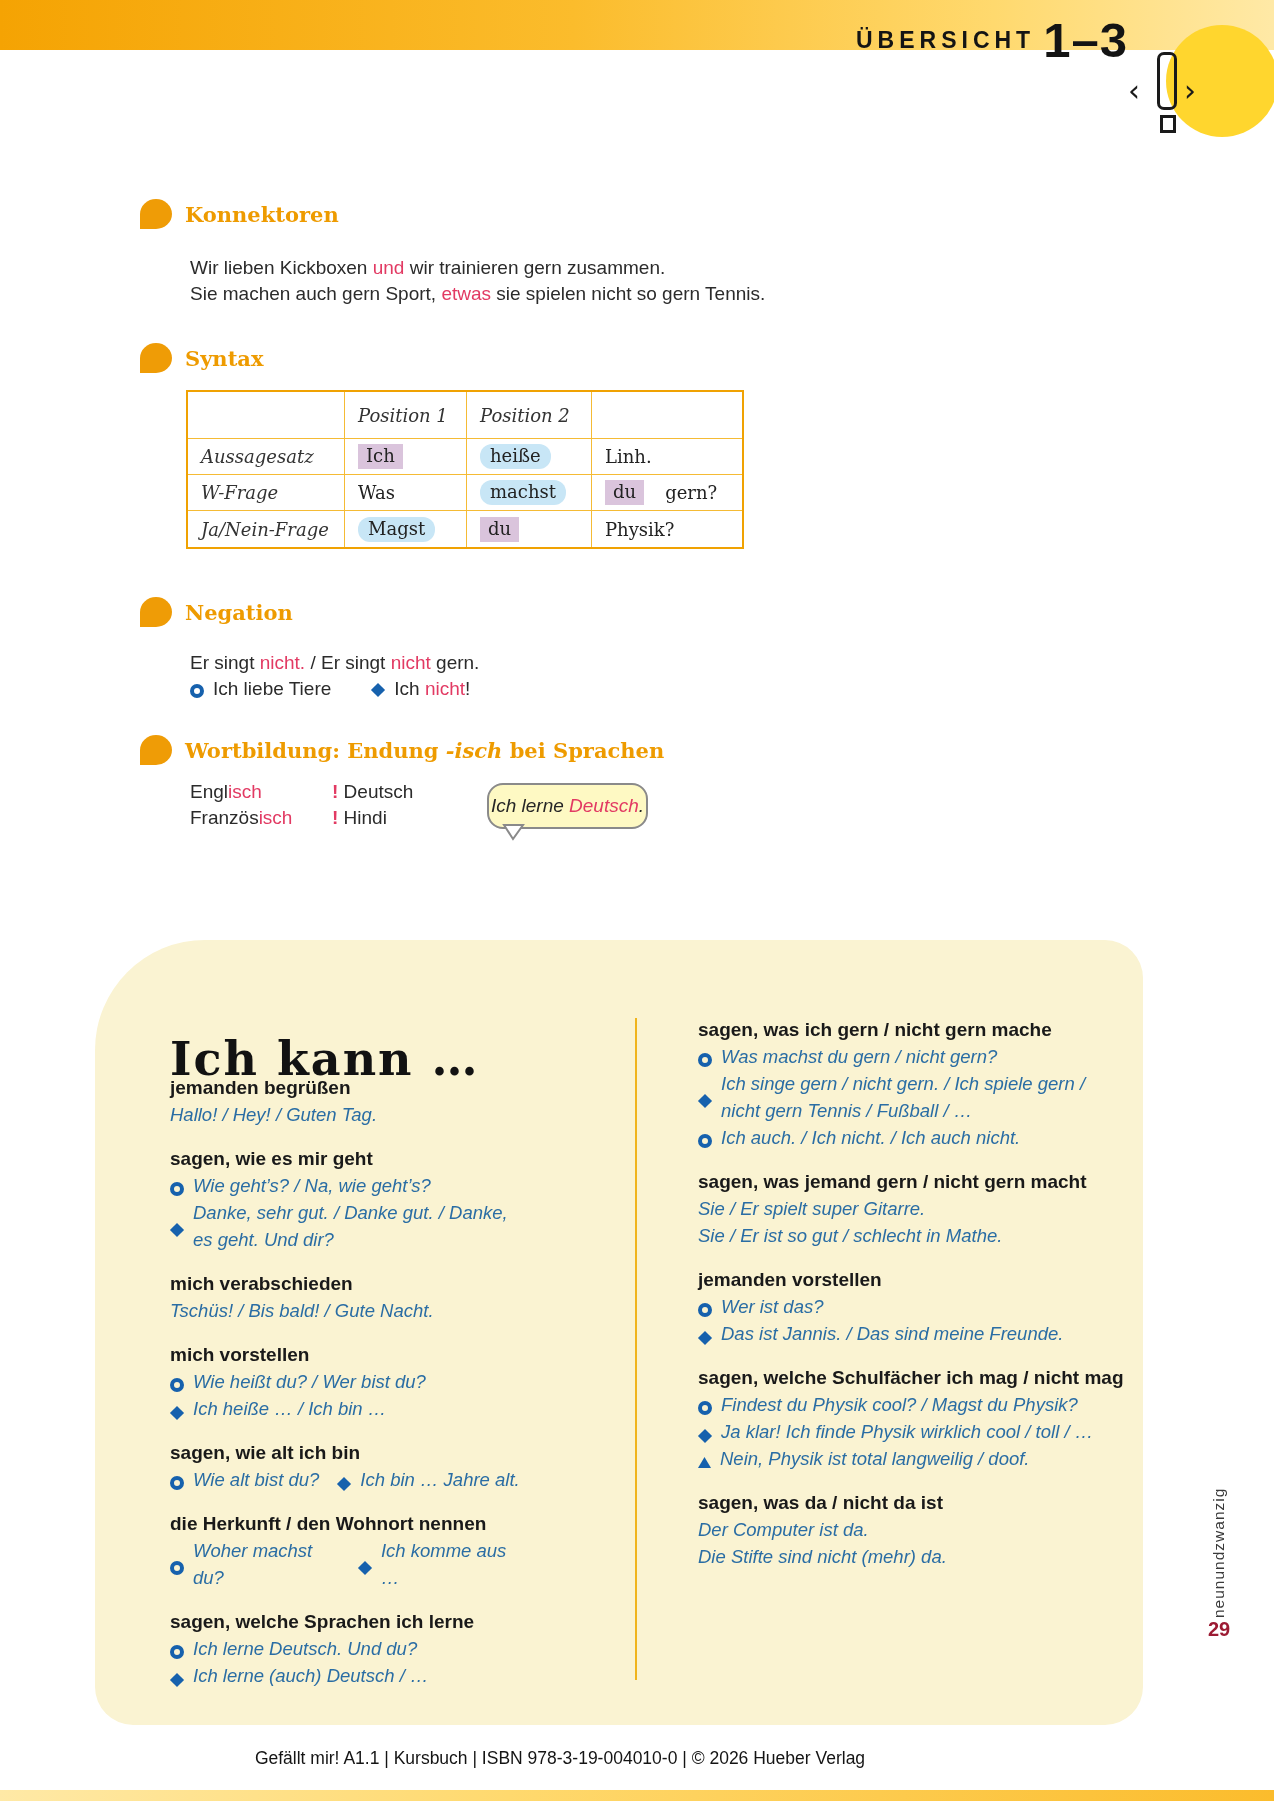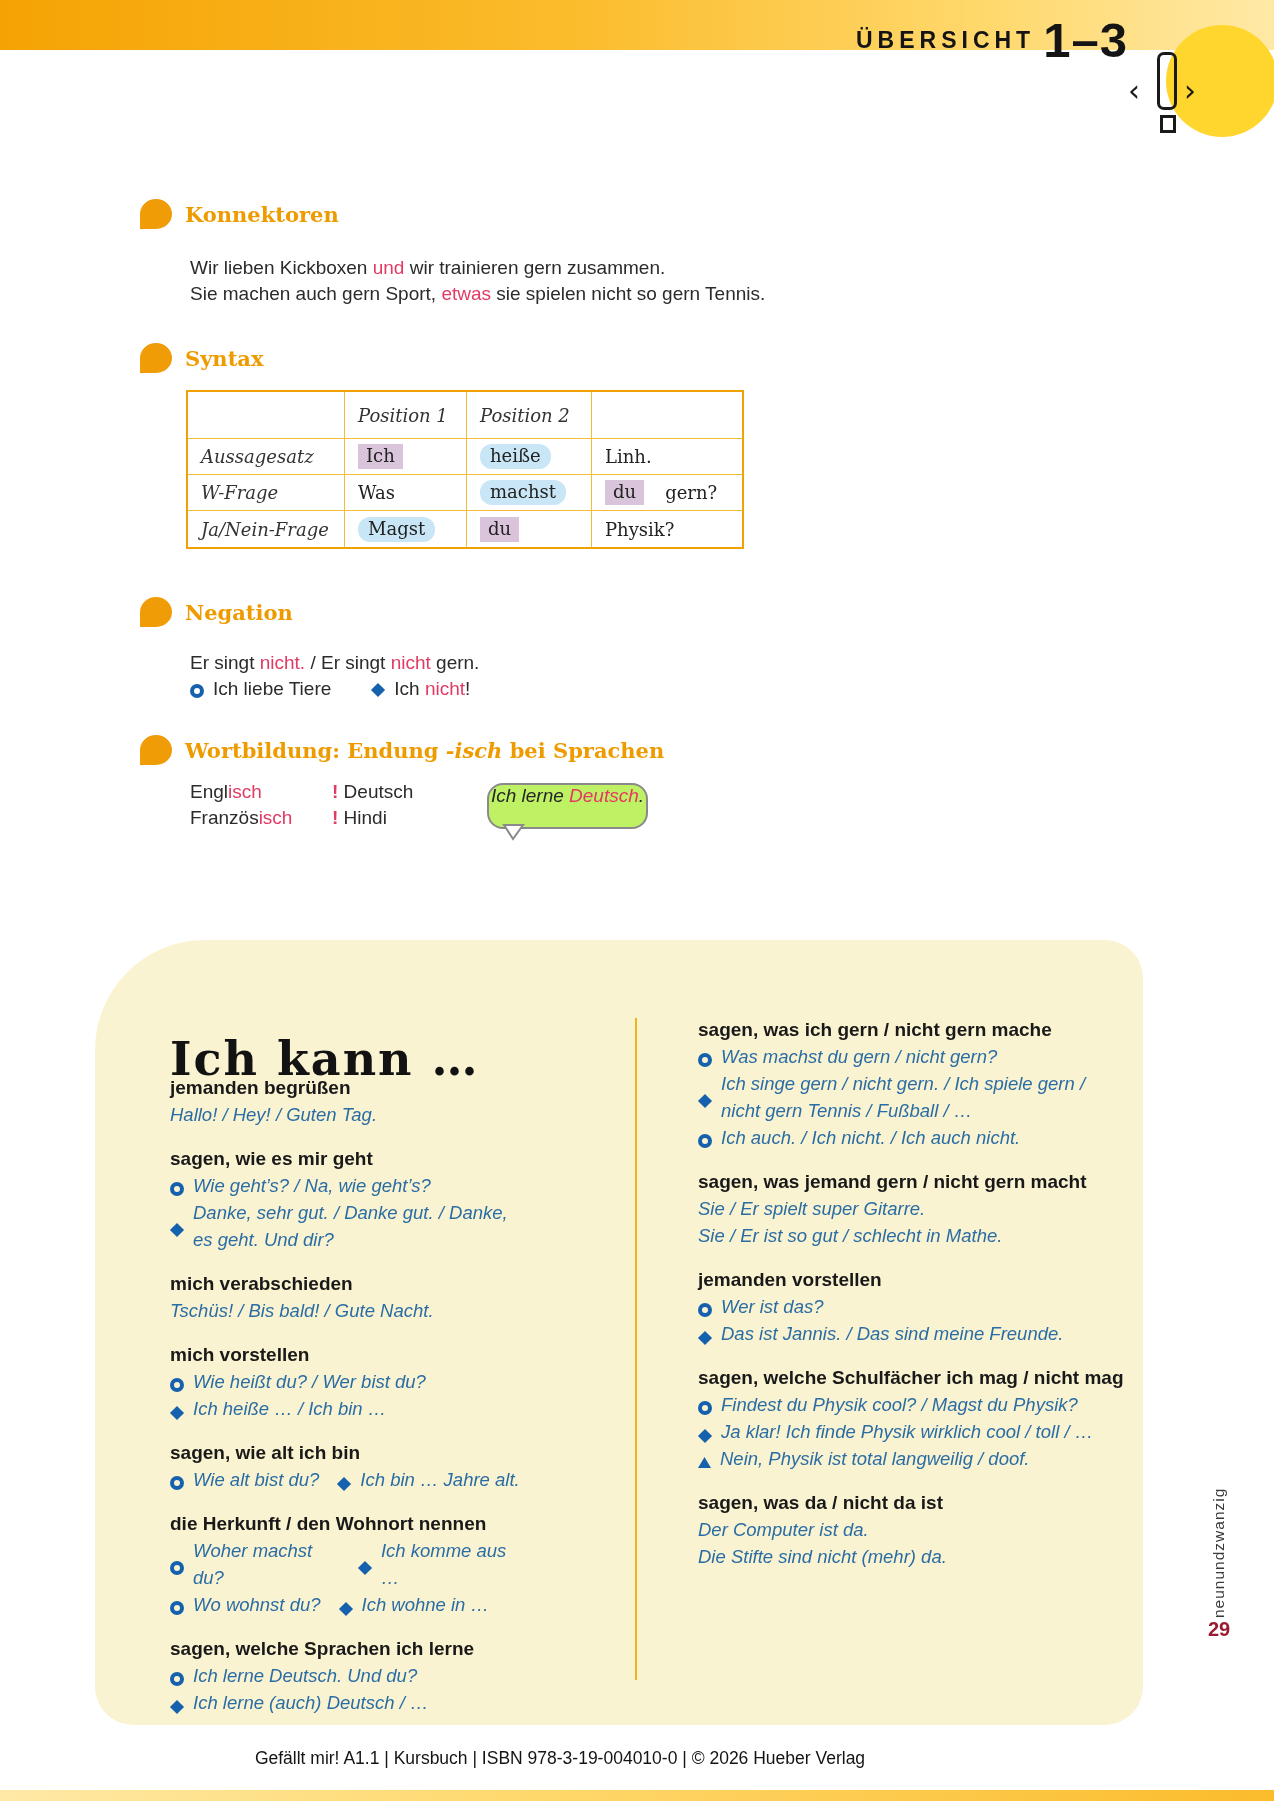--- a/index.html
+++ b/index.html
@@ -54,22 +54,22 @@
   
   .neg-bullets{position:absolute;left:190px;top:677px;display:flex;font-size:19px;line-height:24px;color:#2b2b2b;}
   .neg-item{display:flex;}
   .neg-gap{margin-left:40px;}
 
   
   .wb-row{position:absolute;left:190px;font-size:19px;line-height:24px;color:#2b2b2b;white-space:nowrap;}
   .wb-col2{position:absolute;left:142px;top:0;}
 
   
-  .bubble{position:absolute;left:487px;top:783px;width:157px;height:42px;background:#bef264;
-          border:2px solid #8a8a8a;border-radius:16px;display:flex;justify-content:center;
+  .bubble{position:absolute;left:487px;top:783px;width:157px;height:42px;background:#fef9c3;
+          border:2px solid #8a8a8a;border-radius:16px;display:flex;align-items:center;justify-content:center;
           font-style:italic;font-size:19px;color:#262626;z-index:2;white-space:nowrap;}
   .bubble svg{position:absolute;left:13px;bottom:-14px;}
 
   
   .panel{position:absolute;left:95px;top:940px;width:1048px;height:785px;background:#faf3d2;
          border-radius:110px 38px 38px 38px;}
   .ik-heading{position:absolute;left:170px;top:1032px;font-family:"DejaVu Serif",serif;font-weight:700;
               font-size:46px;letter-spacing:2px;color:#121212;}
   .ik-col{position:absolute;}
   #ik-col-1{left:170px;top:1074px;width:352px;}
@@ -240,26 +240,20 @@
         </div>
       </div>
       <div class="ik-sub">
         <div class="ik-title">die Herkunft / den Wohnort nennen</div>
         <div class="ik-line">
           <span class="bl ring"></span>
           <span class="ik-text">Woher machst du?</span>
           <span class="bl b2 diamond"></span>
           <span class="ik-text">Ich komme aus …</span>
         </div>
-        <div class="ik-line">
-          <span class="bl ring"></span>
-          <span class="ik-text">Wo wohnst du?</span>
-          <span class="bl b2 diamond"></span>
-          <span class="ik-text">Ich wohne in …</span>
-        </div>
       </div>
       <div class="ik-sub">
         <div class="ik-title">sagen, welche Sprachen ich lerne</div>
         <div class="ik-line">
           <span class="bl ring"></span>
           <span class="ik-text">Ich lerne Deutsch. Und du?</span>
         </div>
         <div class="ik-line">
           <span class="bl diamond"></span>
           <span class="ik-text">Ich lerne (auch) Deutsch / …</span>

